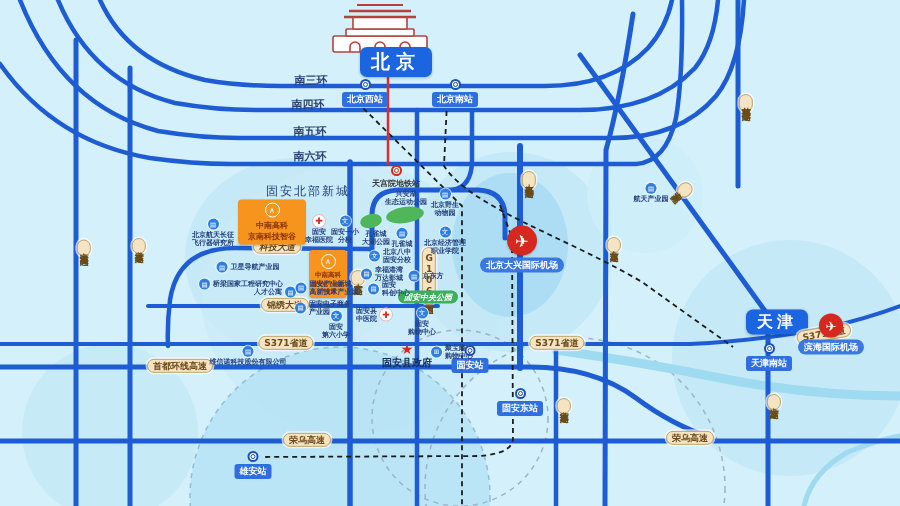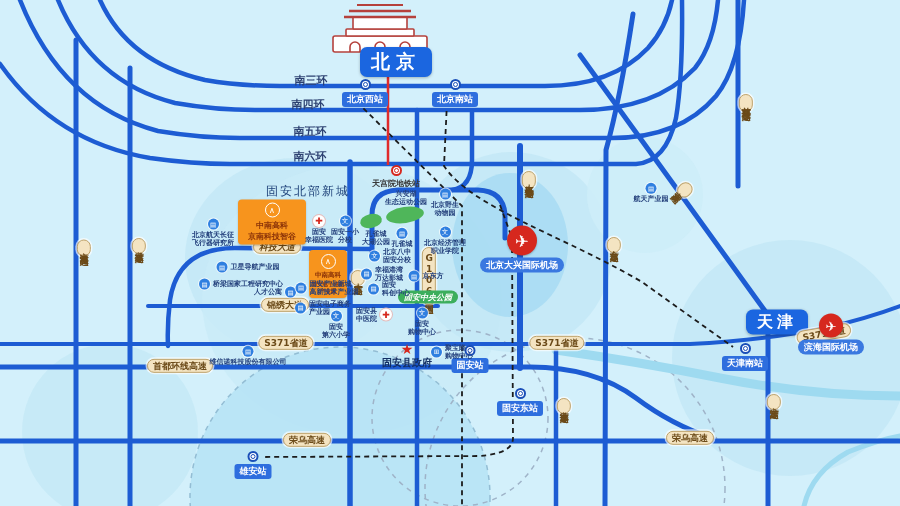--- a/index.html
+++ b/index.html
@@ -162,21 +162,21 @@
         <span class="metro-label">天宫院地铁站</span>
       </div>
       <div class="item station" style="left: 462px; top: 359px; transform: translate(-50%, -50%);">
         <span class="station-icon"></span>
         <span class="station-pill">固安站</span>
       </div>
       <div class="item station" style="left: 512px; top: 402px; transform: translate(-50%, -50%); justify-content: flex-end;">
         <span class="station-icon"></span>
         <span class="station-pill">固安东站</span>
       </div>
-      <div class="item station" style="left: 737px; top: 357px; transform: translate(-50%, -50%);">
+      <div class="item station" style="left: 761px; top: 357px; transform: translate(-50%, -50%);">
         <span class="station-icon"></span>
         <span class="station-pill">天津南站</span>
       </div>
       <div class="item station" style="left: 245px; top: 465px; transform: translate(-50%, -50%);">
         <span class="station-icon"></span>
         <span class="station-pill">雄安站</span>
       </div>
       <div class="item airport" style="left: 514px; top: 249px; transform: translate(-50%, -50%);">
         <div class="airport-circle" style="height: 30px; width: 30px; font-size: 16.5px;">✈</div>
         <span class="airport-pill">北京大兴国际机场</span>

